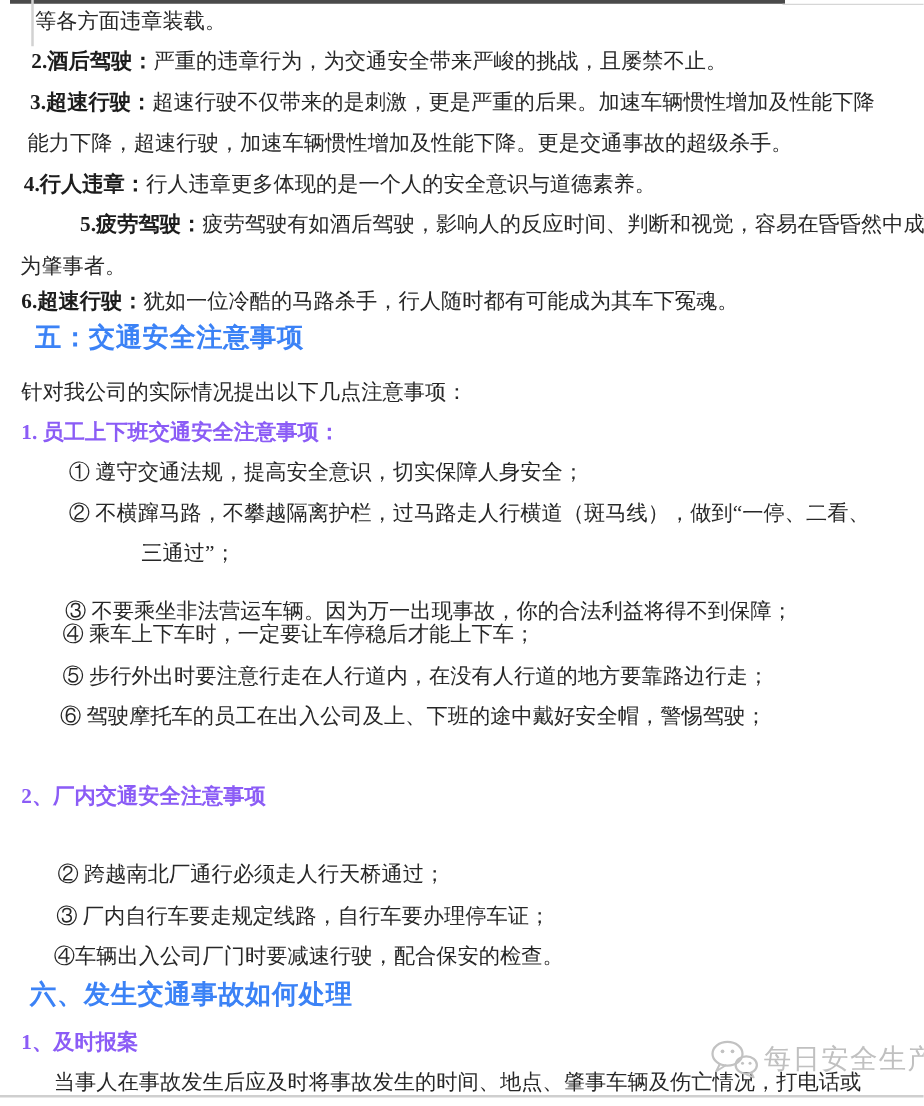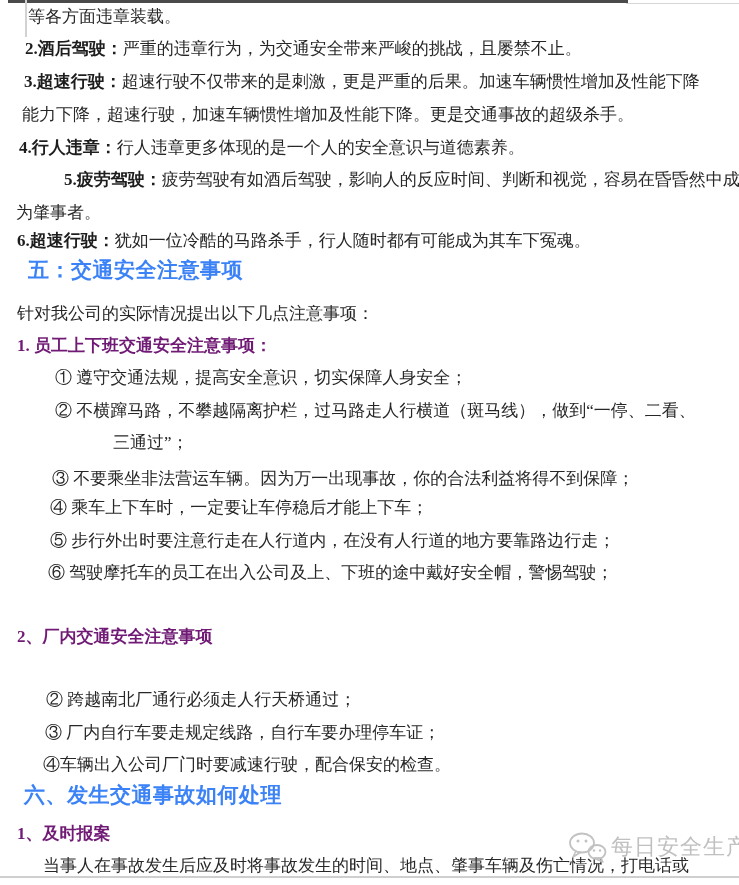--- a/index.html
+++ b/index.html
@@ -11,21 +11,21 @@
     overflow:hidden;
     padding-left:30px;
   }
   .ln {
     position:absolute;
     white-space:nowrap;
     font-size:17px;
     line-height:21px;
     color:#272727;
   }
-  .b { font-weight:bold; color:#701a75; }
+  .b { font-weight:bold; color:#8b5cf6; }
   .h { font-size:21px; font-weight:bold; color:#3b82f6; letter-spacing:0.5px; }
   .lbl { font-weight:bold; color:#1d1d1d; }
   .rule { position:absolute; }
   .rule-top-dark   { top:0; left:8px;  width:620px; height:3px; background:#4a4a4a; }
   .rule-top-light  { top:3px; left:626px; width:113px; height:1px; background:#d6d6d6; }
   .rule-left       { top:0; left:25px; width:2px; height:37px; background:#d2d2d2; }
   .rule-bottom     { top:876px; left:0; width:739px; height:2px; background:#cfcfcf; }
   .wm {
     position:absolute;
     top:831px; left:568px;
@@ -67,21 +67,21 @@
 
   <div class="ln h" style="top:260px; left:28px;">五：交通安全注意事项</div>
 
   <div class="ln" style="top:303px; left:17px;">针对我公司的实际情况提出以下几点注意事项：</div>
 
   <div class="ln b" style="top:335px; left:17px;">1. 员工上下班交通安全注意事项：</div>
 
   <div class="ln" style="top:367px; left:55px;">① 遵守交通法规，提高安全意识，切实保障人身安全；</div>
   <div class="ln" style="top:400px; left:55px;">② 不横蹿马路，不攀越隔离护栏，过马路走人行横道（斑马线），做到“一停、二看、</div>
   <div class="ln" style="top:432px; left:92px;margin-left:21px;">三通过”；</div>
-  <div class="ln" style="top:468px; left:52px;">③ 不要乘坐非法营运车辆。因为万一出现事故，你的合法利益将得不到保障；</div>
+  <div class="ln" style="top:478px; left:52px;">③ 不要乘坐非法营运车辆。因为万一出现事故，你的合法利益将得不到保障；</div>
   <div class="ln" style="top:497px; left:50px;">④ 乘车上下车时，一定要让车停稳后才能上下车；</div>
   <div class="ln" style="top:530px; left:50px;">⑤ 步行外出时要注意行走在人行道内，在没有人行道的地方要靠路边行走；</div>
   <div class="ln" style="top:562px; left:48px;">⑥ 驾驶摩托车的员工在出入公司及上、下班的途中戴好安全帽，警惕驾驶；</div>
 
   <div class="ln b" style="top:626px; left:17px;">2、厂内交通安全注意事项</div>
 
   <div class="ln" style="top:689px; left:46px;">② 跨越南北厂通行必须走人行天桥通过；</div>
   <div class="ln" style="top:722px; left:45px;">③ 厂内自行车要走规定线路，自行车要办理停车证；</div>
   <div class="ln" style="top:754px; left:43px;">④车辆出入公司厂门时要减速行驶，配合保安的检查。</div>
 

